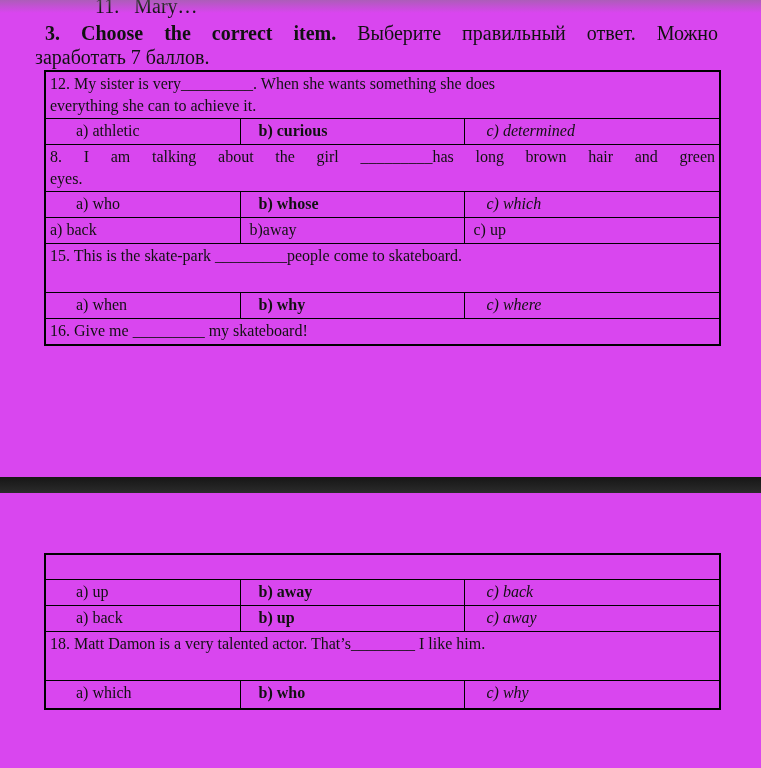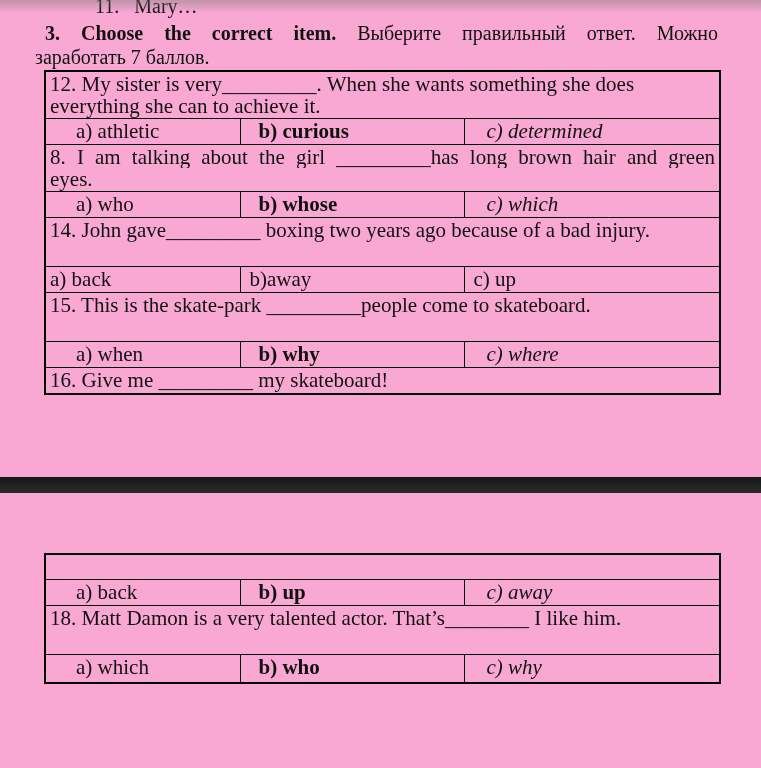--- a/index.html
+++ b/index.html
@@ -1,18 +1,18 @@
 <!DOCTYPE html>
 <html><head>
 <meta charset="utf-8">
 <style>
   html,body { margin:0; padding:0; background:#ffffff; }
   .screen {
     position:relative; width:761px; height:768px;
-    background:#f9a8d4; overflow:hidden;
+    background:#d946ef; overflow:hidden;
     font-family:"Liberation Serif","DejaVu Serif",serif;
     color:#111111;
   }
   .top-shadow {
     position:absolute; top:0; left:0; width:761px; height:13px;
     background:linear-gradient(to bottom, rgba(120,120,120,0.45), rgba(255,255,255,0));
     pointer-events:none;
   }
   .top-line {
     position:absolute; top:-6px; left:95px;
@@ -23,21 +23,21 @@
     font-size:20px; line-height:24px;
   }
   .h-line1 { padding-left:10px; height:24px; }
   .bold { font-weight:bold; }
   .jline { text-align:justify; overflow:hidden; }
   .jline::after { content:""; display:inline-block; width:100%; height:0; }
 
   table.qtable {
     position:absolute; left:44px; width:675px;
     border-collapse:collapse; table-layout:fixed;
-    font-size:21px; border:2px solid #000;padding-left:48px;
+    font-size:16px; border:2px solid #000;padding-left:48px;
   }
   table.t1 { top:70px; }
   table.t2 { top:553px; }
   .qtable td {
     border:1px solid #000; vertical-align:top;
     padding:1px 4px 0 4px; line-height:22px; overflow:hidden;
   }
   .qtable .line { white-space:pre; }
   .qtable .jl { white-space:normal; height:22px; }
 
@@ -95,25 +95,20 @@
       <td colspan="3">
         <div class="jl jline">8. I am talking about the girl _________has long brown hair and green</div>
         <div class="line">eyes.</div>
       </td>
     </tr>
     <tr class="ro">
       <td class="pA">a) who</td>
       <td class="pB">b) whose</td>
       <td class="pC">c) which</td>
     </tr>
-    <tr class="rq1t">
-      <td colspan="3">
-        <div class="line">14. John gave_________ boxing two years ago because of a bad injury.</div>
-      </td>
-    </tr>
     <tr class="ro">
       <td class="pN">a) back</td>
       <td class="pN2">b)away</td>
       <td class="pN2">c) up</td>
     </tr>
     <tr class="rq1t">
       <td colspan="3">
         <div class="line">15. This is the skate-park _________people come to skateboard.</div>
       </td>
     </tr>
@@ -136,20 +131,25 @@
     <colgroup>
         <col style="width:195px">
         <col style="width:224px">
         <col style="width:256px">
       </colgroup>
     <tbody>
         <tr class="rempty">
       <td colspan="3"></td>
     </tr>
     <tr class="ro">
+      <td class="pA">a) up</td>
+      <td class="pB">b) away</td>
+      <td class="pC">c) back</td>
+    </tr>
+    <tr class="ro">
       <td class="pA">a) back</td>
       <td class="pB">b) up</td>
       <td class="pC">c) away</td>
     </tr>
     <tr class="rq1t">
       <td colspan="3">
         <div class="line">18. Matt Damon is a very talented actor. That’s________ I like him.</div>
       </td>
     </tr>
     <tr class="rlast">

